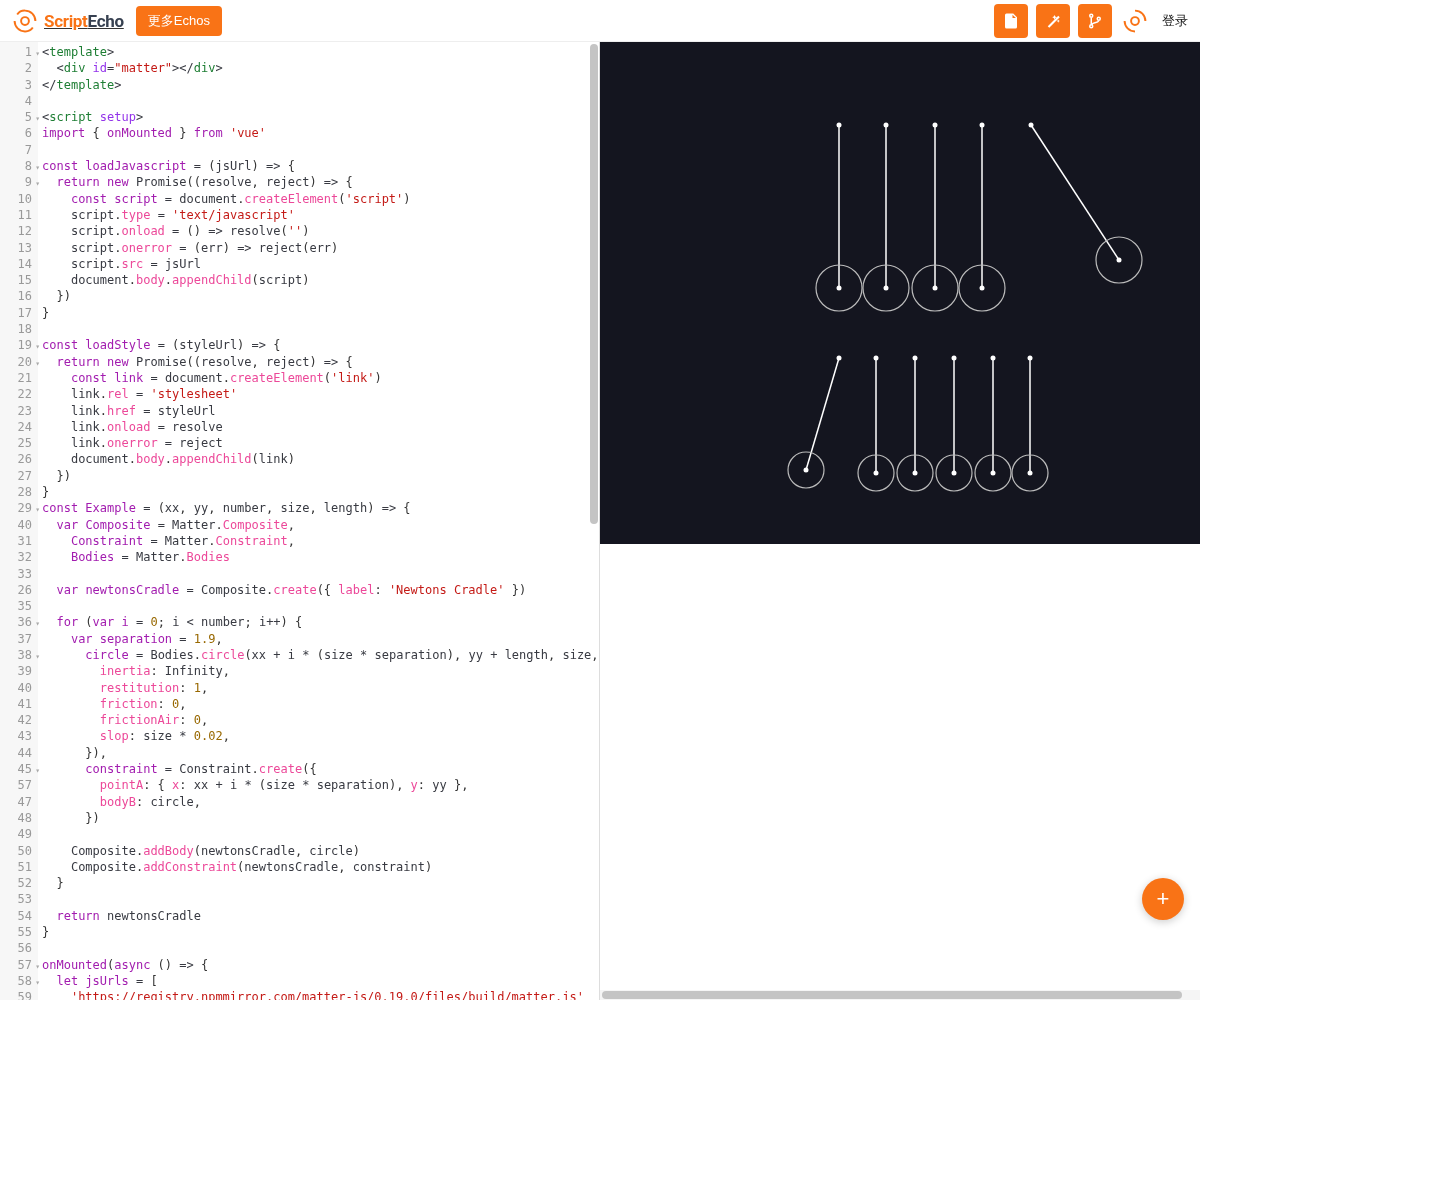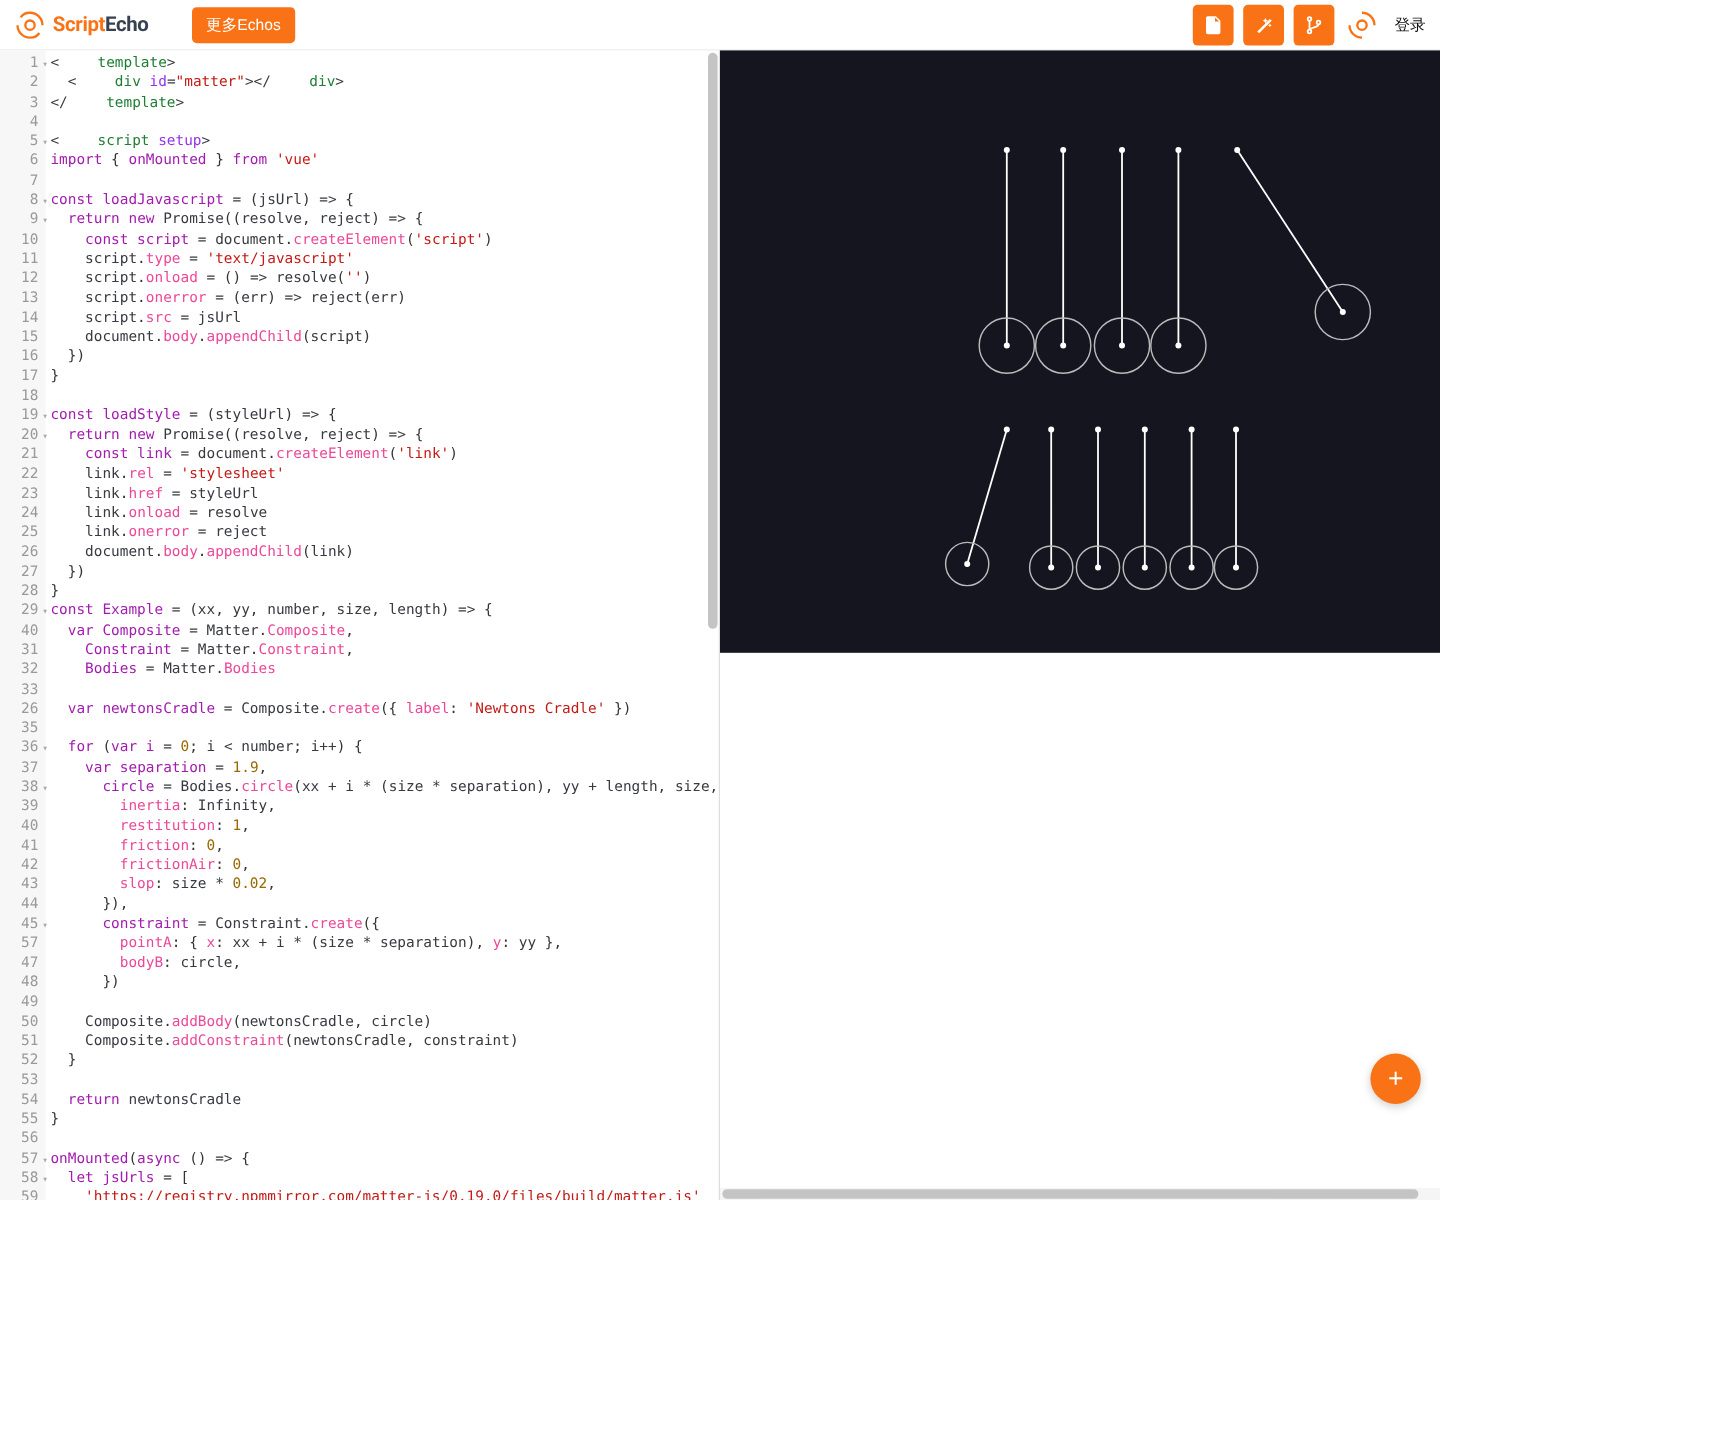--- a/index.html
+++ b/index.html
@@ -2,38 +2,38 @@
 <html><head>
 <meta charset="utf-8">
 <style>
   * { box-sizing: border-box; margin: 0; padding: 0; }
   body { font-family: -apple-system, BlinkMacSystemFont, "Segoe UI", Roboto, sans-serif; font-size: 14px; color: #333; background: #fff; width: 1200px; height: 1000px; overflow: hidden; }
   
   .header { height: 42px; border-bottom: 1px solid #eee; display: flex; align-items: center; padding: 0 8px 0 12px; justify-content: space-between; }
   .header-left { display: flex; align-items: center; gap: 12px; }
   .logo { display: flex; align-items: center; gap: 6px; cursor: pointer; }
   .logo-icon { width: 26px; height: 26px; }
-  .logo-text { font-weight: 700; font-size: 17px; letter-spacing: -0.3px; }
+  .logo-text { font-weight: 700; font-size: 17px; letter-spacing: -0.3px; text-decoration: underline; }
   .logo-text .s1 { color: #f97316; }
   .logo-text .s2 { color: #374151; }
-  .btn-orange { background: #f97316; color: #fff; border: none; padding: 6px 12px; border-radius: 4px; font-size: 13px; cursor: pointer; margin-left: 24px; }
+  .btn-orange { background: #f97316; color: #fff; border: none; padding: 6px 12px; border-radius: 4px; font-size: 13px; cursor: pointer; }
   .header-right { display: flex; align-items: center; gap: 8px; margin-left: 33px; }
   .icon-btn { width: 34px; height: 34px; background: #f97316; border-radius: 4px; display: flex; align-items: center; justify-content: center; cursor: pointer; border: none; }
   .icon-btn svg { width: 18px; height: 18px; fill: #fff; }
   .swirl-btn { width: 30px; height: 30px; display: flex; align-items: center; justify-content: center; cursor: pointer; }
   .login-link { font-size: 13px; color: #111; cursor: pointer; padding: 0 4px; }
 
   .main { display: flex; height: calc(1000px - 42px); }
   .editor-pane { width: 50%; border-right: 1px solid #ddd; display: flex; overflow: hidden; position: relative; }
   .gutter { width: 38px; background: #f7f7f7; text-align: right; padding-top: 2px; font-family: Menlo, Consolas, monospace; font-size: 12px; color: #999; user-select: none; flex-shrink: 0; }
   .gutter-line { height: 16.3px; line-height: 16.3px; padding-right: 6px; position: relative; }
   .fold { position: absolute; right: -2px; top: 2px; font-size: 8px; color: #aaa; }
   .code-area { flex: 1; padding: 2px 0 2px 4px; font-family: Menlo, Consolas, monospace; font-size: 12px; line-height: 16.3px; white-space: pre; overflow: hidden; }
   .code-line { height: 16.3px; }
-  .t-tag { color: #1e7e34; margin-left: 32px; }
+  .t-tag { color: #1e7e34; }
   .t-attr { color: #9333ea; }
   .t-str { color: #c41a16; }
   .t-kw  { color: #a21caf; }
   .t-def { color: #a21caf; }
   .t-prop{ color: #ec4899; }
   .t-num { color: #986801; }
   .t-op  { color: #383a42; }
   .t-var { color: #383a42; }
   .editor-scrollbar { position: absolute; right: 0; top: 0; bottom: 0; width: 10px; background: transparent;}
   .editor-scroll-thumb { position: absolute; right: 1px; top: 2px; width: 8px; height: 480px; background: #c4c4c4; border-radius: 4px; }

